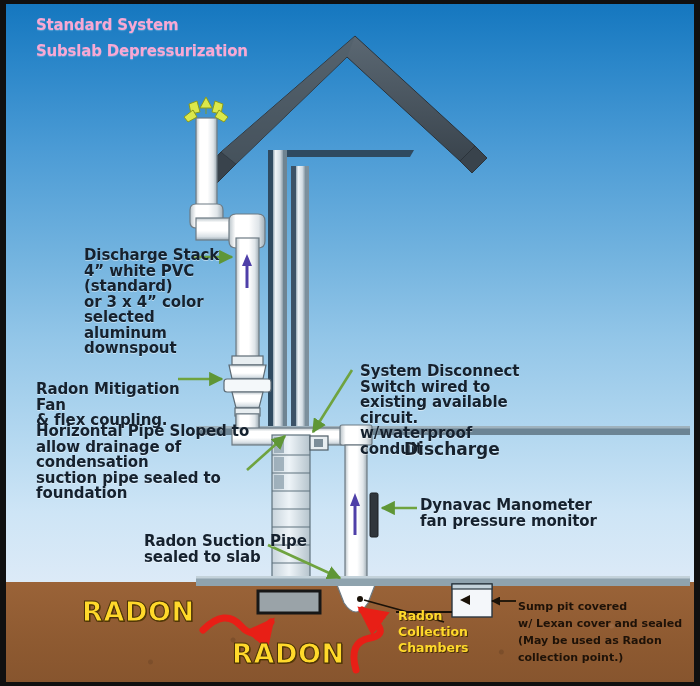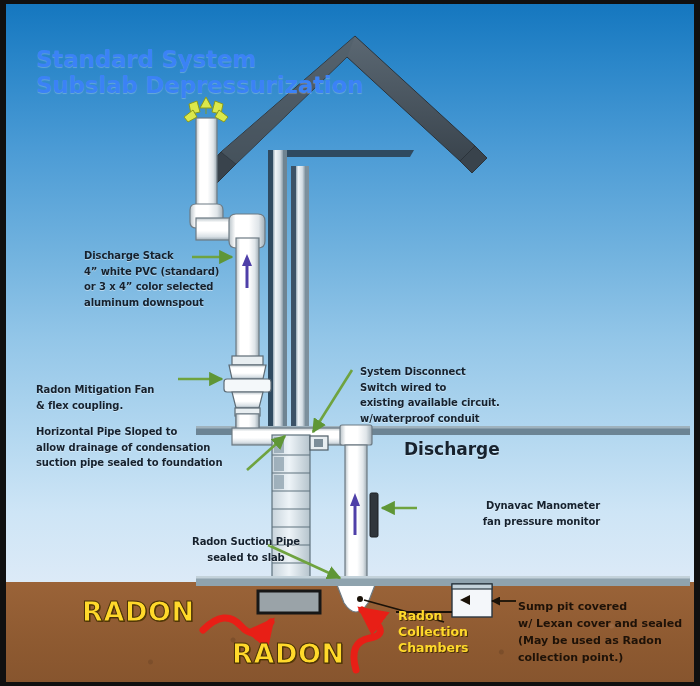--- a/index.html
+++ b/index.html
@@ -32,34 +32,33 @@
       radial-gradient(circle at 21% 80%, rgba(0,0,0,.10) 0 2px, transparent 3px),
       radial-gradient(circle at 45% 12%, rgba(255,255,255,.07) 0 2px, transparent 3px),
       linear-gradient(to bottom, #9a6338 0%, #8e5a31 60%, #87552e 100%);
   }
   #svgscene { position: absolute; left: 0; top: 0; width: 700px; height: 686px; }
 
   
   .lbl {
     position: absolute;
     color: #15212e;
-    font-size: 10px;
+    font-size: 15px;
     line-height: 15.5px;
     font-weight: bold;
     letter-spacing: -0.1px;
     text-shadow: 0 1px 0 rgba(255,255,255,.45);
     white-space: pre-line;
   }
   #title {
     position: absolute; left: 36px; top: 12px;
-    color: #3b82f6; font-size: 23px; line-height: 26px;
+    color: #f9a8d4; font-size: 15px; line-height: 26px;
     font-weight: bold; letter-spacing: -.2px;
     white-space: pre-line;
     text-shadow: 0 1px 1px rgba(255,255,255,.25);
-    margin-top: 34px;
   }
   #basement-label {
     position: absolute; left: 404px; top: 439px;
     color: #17222e; font-size: 17px; font-weight: bold;
     text-shadow: 0 1px 0 rgba(255,255,255,.4);
   }
   .radon-word {
     position: absolute;
     color: #ffd92b; font-size: 27px; font-weight: bold;
     letter-spacing: .6px;
@@ -283,24 +282,24 @@
 
   <div class="lbl" style="left:360px; top:364px; width:180px;">System Disconnect
 Switch wired to
 existing available circuit.
 w/waterproof conduit</div>
 
   <div class="lbl" style="left:36px; top:424px; width:230px;">Horizontal Pipe Sloped to
 allow drainage of condensation
 suction pipe sealed to foundation</div>
 
-  <div class="lbl" style="left:420px; top:498px; width:180px;text-align:right;">Dynavac Manometer
+  <div class="lbl" style="left:420px; top:498px; width:180px;">Dynavac Manometer
 fan pressure monitor</div>
 
-  <div class="lbl" style="left:156px; top:534px; width:180px;text-align:center;">Radon Suction Pipe
+  <div class="lbl" style="left:144px; top:534px; width:180px;">Radon Suction Pipe
 sealed to slab</div>
 
   <div id="basement-label">Discharge</div>
 
   <div class="radon-word" id="radon-1">RADON</div>
   <div class="radon-word" id="radon-2">RADON</div>
 
   <div id="chambers-lbl">Radon
 Collection
 Chambers</div>

